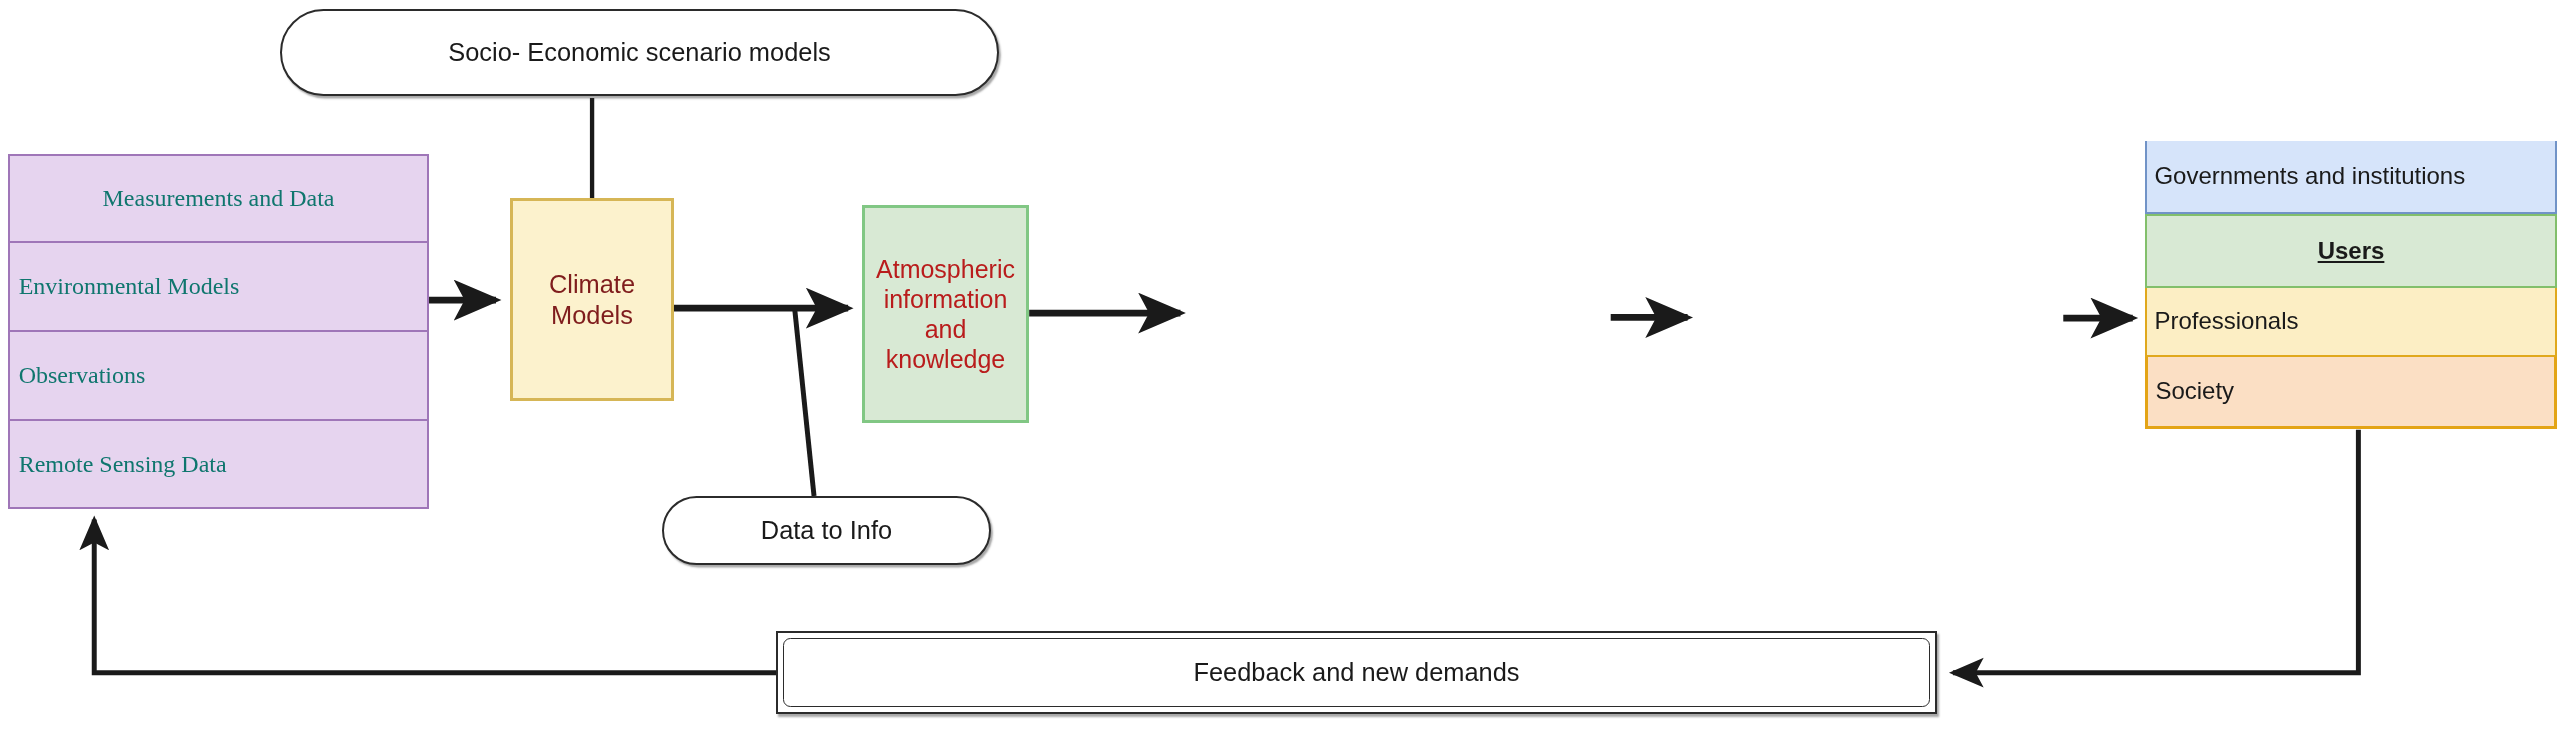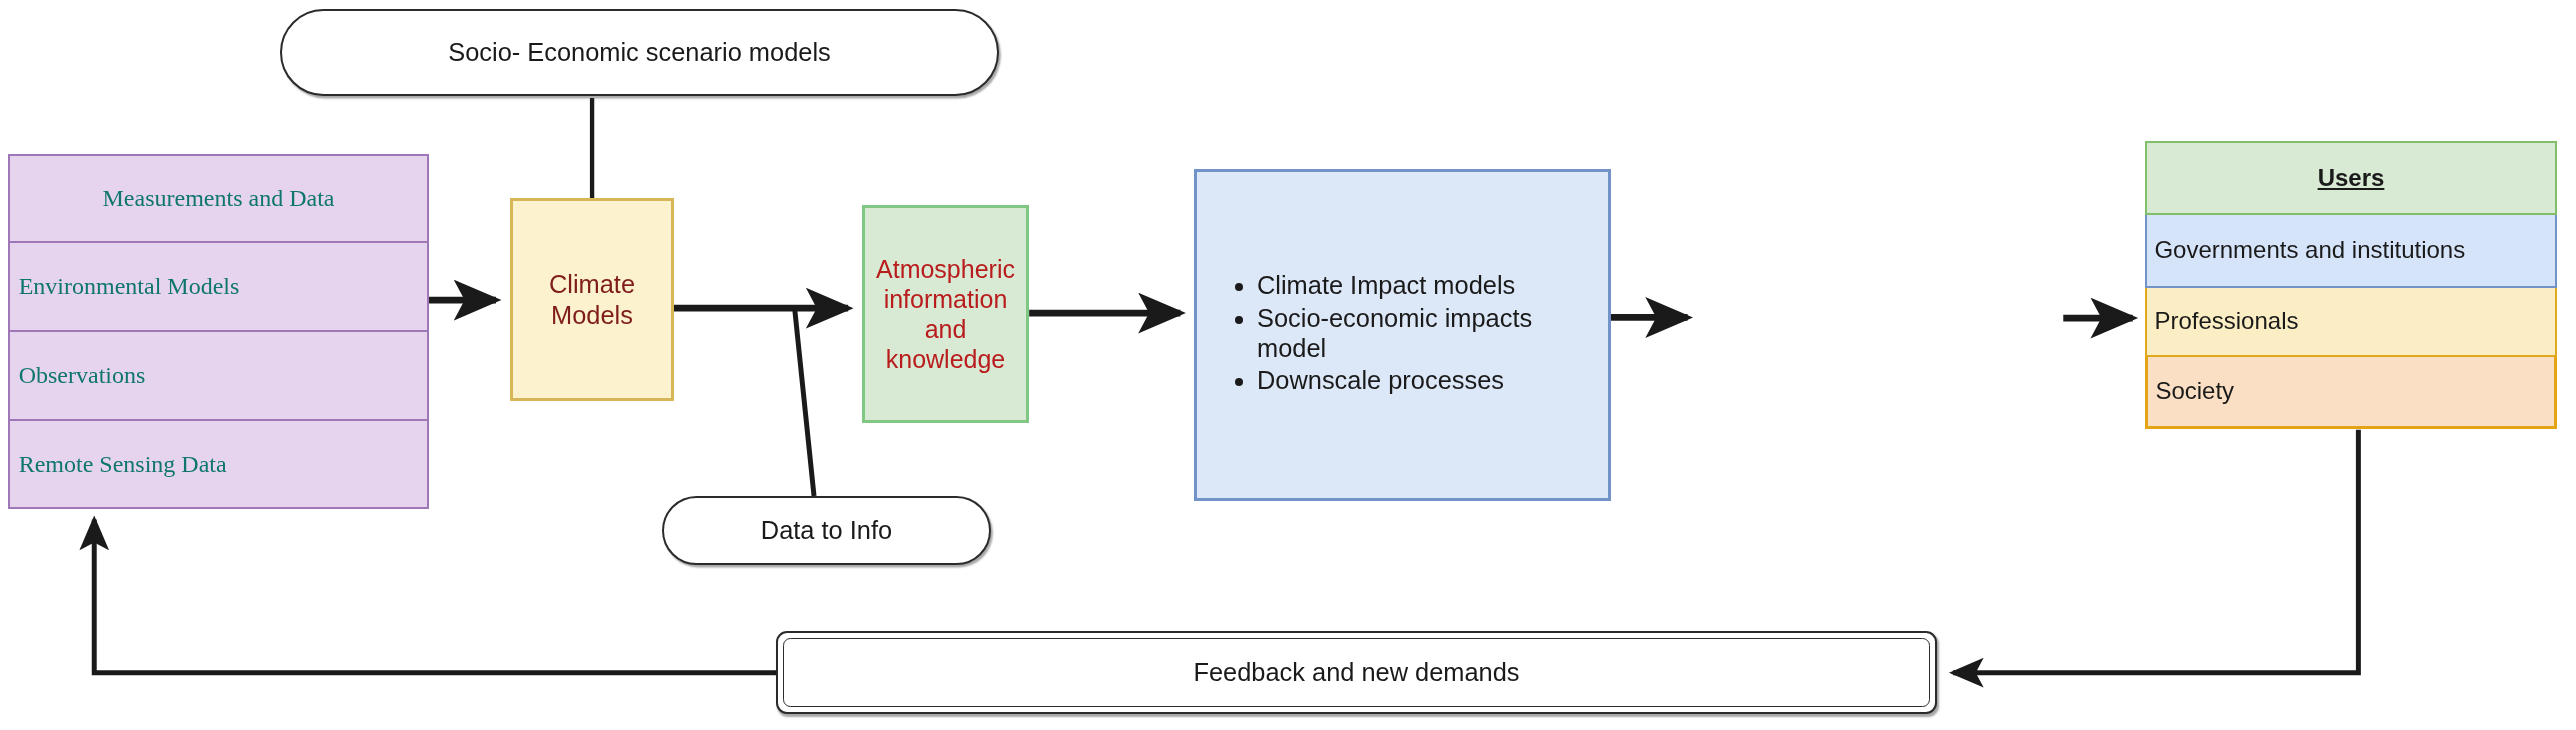--- a/index.html
+++ b/index.html
@@ -59,21 +59,21 @@
   .pill{position:absolute;box-sizing:border-box;background:#ffffff;
     border:2.5px solid #2b2b2b;border-radius:619px;
     display:flex;align-items:center;justify-content:center;
     font-size:25.4px;color:#1a1a1a;
     box-shadow:1.9px 2.5px 1.9px rgba(60,60,60,.45);text-align:center;}
   .pill-socio{left:280px;top:8.7px;width:719px;height:87px;}
   .pill-data{left:662px;top:496px;width:329px;height:69px;}
   
   .feedback{position:absolute;left:776px;top:631px;width:1161px;height:83px;
     box-sizing:border-box;background:#ffffff;border:2.5px solid #2b2b2b;
-    border-radius:11px;box-shadow:1.9px 2.5px 1.9px rgba(60,60,60,.45);}
+    border-radius:0;box-shadow:1.9px 2.5px 1.9px rgba(60,60,60,.45);}
   .feedback-inner{position:absolute;left:5px;top:5px;right:5px;bottom:5px;
     border:1.9px solid #2b2b2b;border-radius:7.4px;
     display:flex;align-items:center;justify-content:center;
     font-size:25.4px;color:#1a1a1a;}
   svg.overlay{position:absolute;left:0;top:0;width:2576px;height:731px;
     pointer-events:none;}
 </style>
 </head>
 <body>
 
@@ -129,35 +129,28 @@
   </div>
 
   <div class="pill pill-data">
     <span>Data to Info</span>
   </div>
 
   <div class="node green-box">
     <span>Atmospheric information and knowledge</span>
   </div>
 
-  <div class="node blue-box">
-    <ul>
-      <li>Climate Impact models</li>
-      <li>Socio-economic impacts model</li>
-      <li>Downscale processes</li>
-    </ul>
-  </div>
 
 
   <div class="node users-stack">
+    <div class="users-row ur-blue">
+      <span>Governments and institutions</span>
+    </div>
     <div class="users-row ur-green">
       <span>Users</span>
-    </div>
-    <div class="users-row ur-blue">
-      <span>Governments and institutions</span>
     </div>
     <div class="users-row ur-yellow">
       <span>Professionals</span>
     </div>
     <div class="users-row ur-orange">
       <span>Society</span>
     </div>
   </div>
 
   <div class="feedback">

